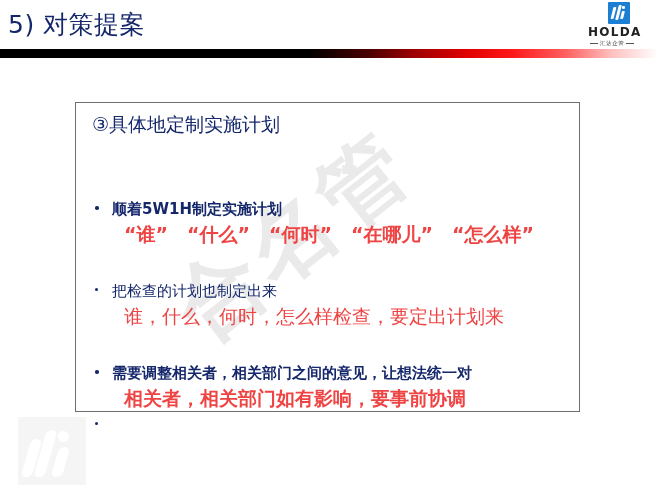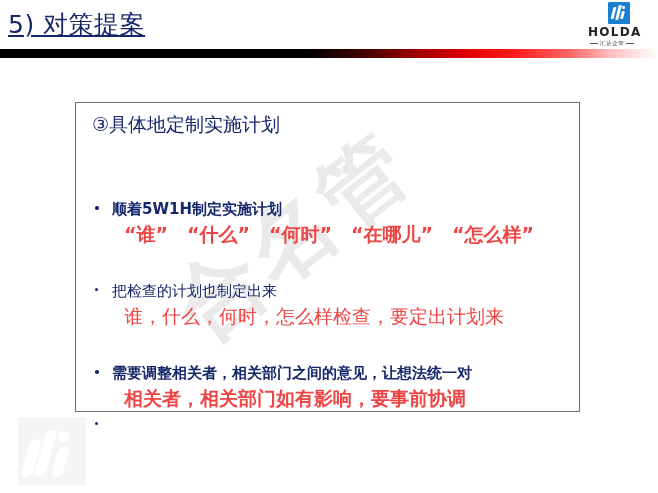--- a/index.html
+++ b/index.html
@@ -34,21 +34,20 @@
   }
   #slide-title {
     position: absolute;
     left: 8px;
     top: 8px;
     font-size: 25px;
     line-height: 34px;
     color: #15276b;
     letter-spacing: 0.5px;
     white-space: nowrap;
-    text-decoration: underline;
   }
 
   
   #logo-block {
     position: absolute;
     right: 8px;
     top: 2px;
     width: 62px;
     height: 46px;
     text-align: left;

